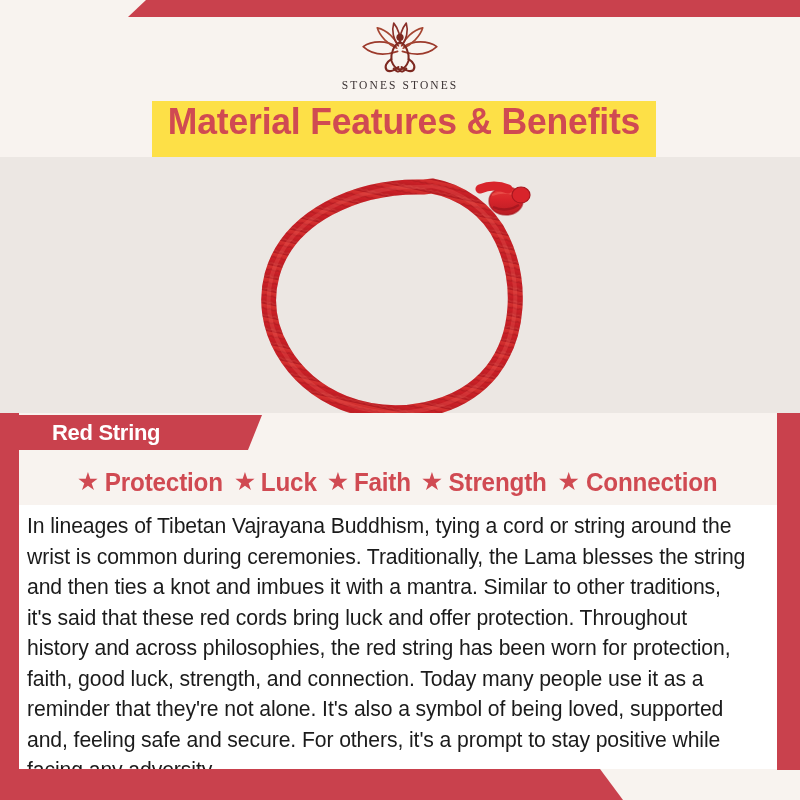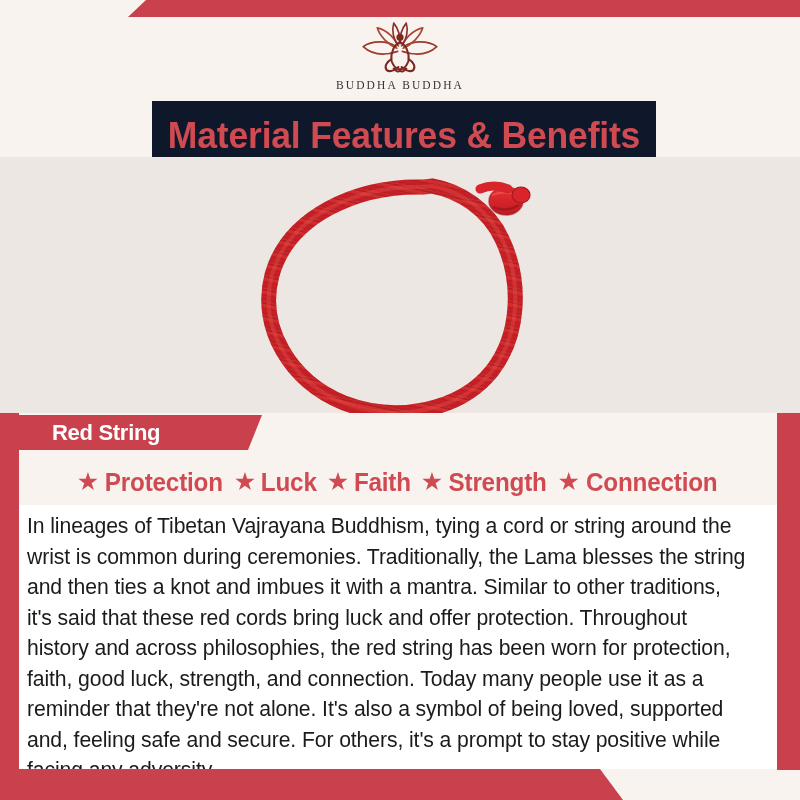--- a/index.html
+++ b/index.html
@@ -91,23 +91,23 @@
     font-weight: 400;
   }
 
   
   .title-band {
     position: absolute;
     top: 101px;
     left: 152px;
     width: 504px;
     height: 56px;
-    background: #0f172a;
-    display: flex;
-    align-items: flex-end;
+    background: #fde047;
+    display: flex;
+    align-items: flex-start;
     justify-content: center;
   }
   .title-text {
     font-family: "Liberation Sans Narrow", "Liberation Sans", sans-serif;
     font-weight: bold;
     font-size: 37px;
     color: #d04a52;
     letter-spacing: -0.2px;
     transform: scaleX(0.96);
     white-space: nowrap;
@@ -239,21 +239,21 @@
       </g>
 
       <g fill="none" stroke="#7d2820" stroke-width="2.6" stroke-linecap="round" stroke-linejoin="round">
         <circle cx="60" cy="22" r="4.6" fill="#7d2820" stroke="none"></circle>
         <path d="M60 28 C52 32 48 42 49 52 C52 60 56 63 60 63 C64 63 68 60 71 52 C72 42 68 32 60 28 Z"></path>
         <path d="M49 50 C42 54 40 60 43 64 C47 67 54 64 58 60"></path>
         <path d="M71 50 C78 54 80 60 77 64 C73 67 66 64 62 60"></path>
         <path d="M52 62 C55 66 59 67 60 64 C61 67 65 66 68 62"></path>
       </g>
     </svg>
-    <div class="logo-wordmark">BUDDHA BUDDHA</div>
+    <div class="logo-wordmark">STONES STONES</div>
   </div>
 
   <div class="title-band">
     <div class="title-text">Material Features &amp; Benefits</div>
   </div>
 
   <div class="photo-area">
     <svg class="bracelet-svg" viewBox="0 0 348 262">
       <defs>
         <linearGradient id="cordGrad" x1="0" y1="0" x2="0" y2="1">

